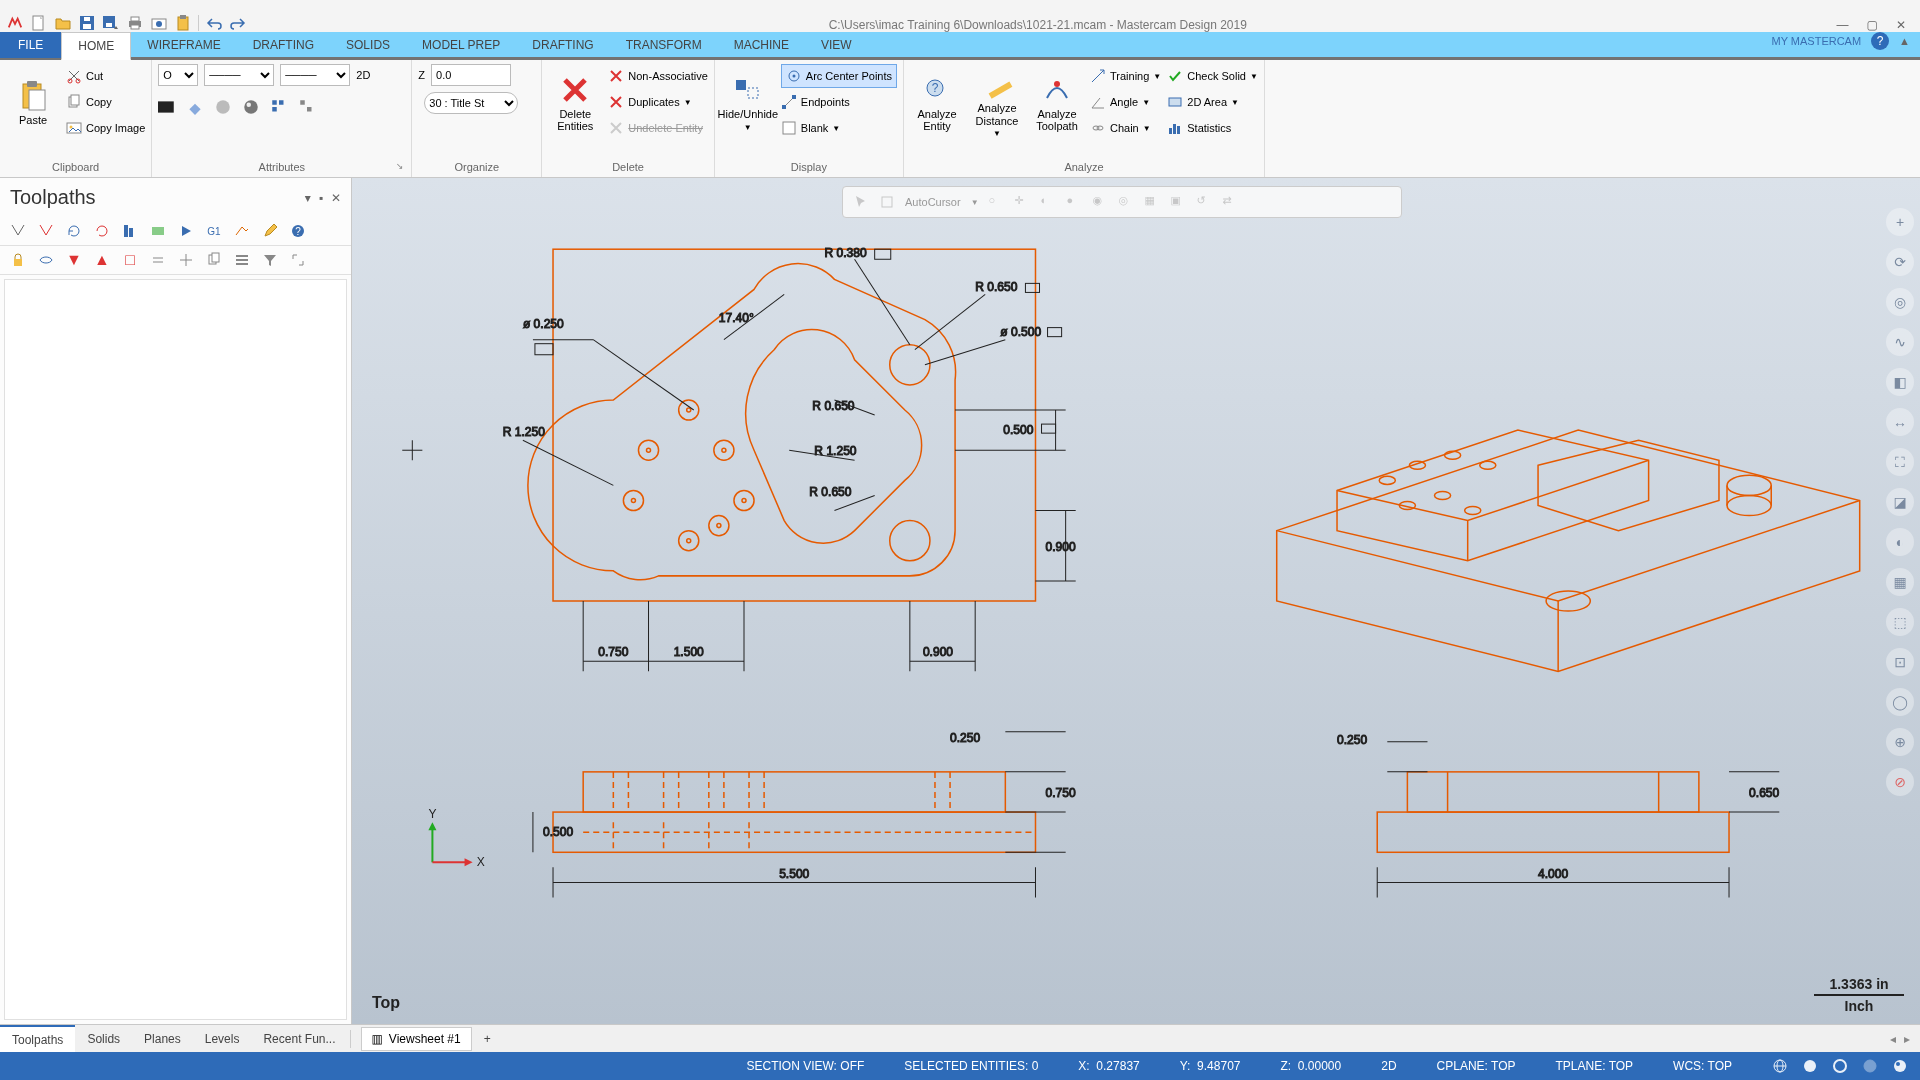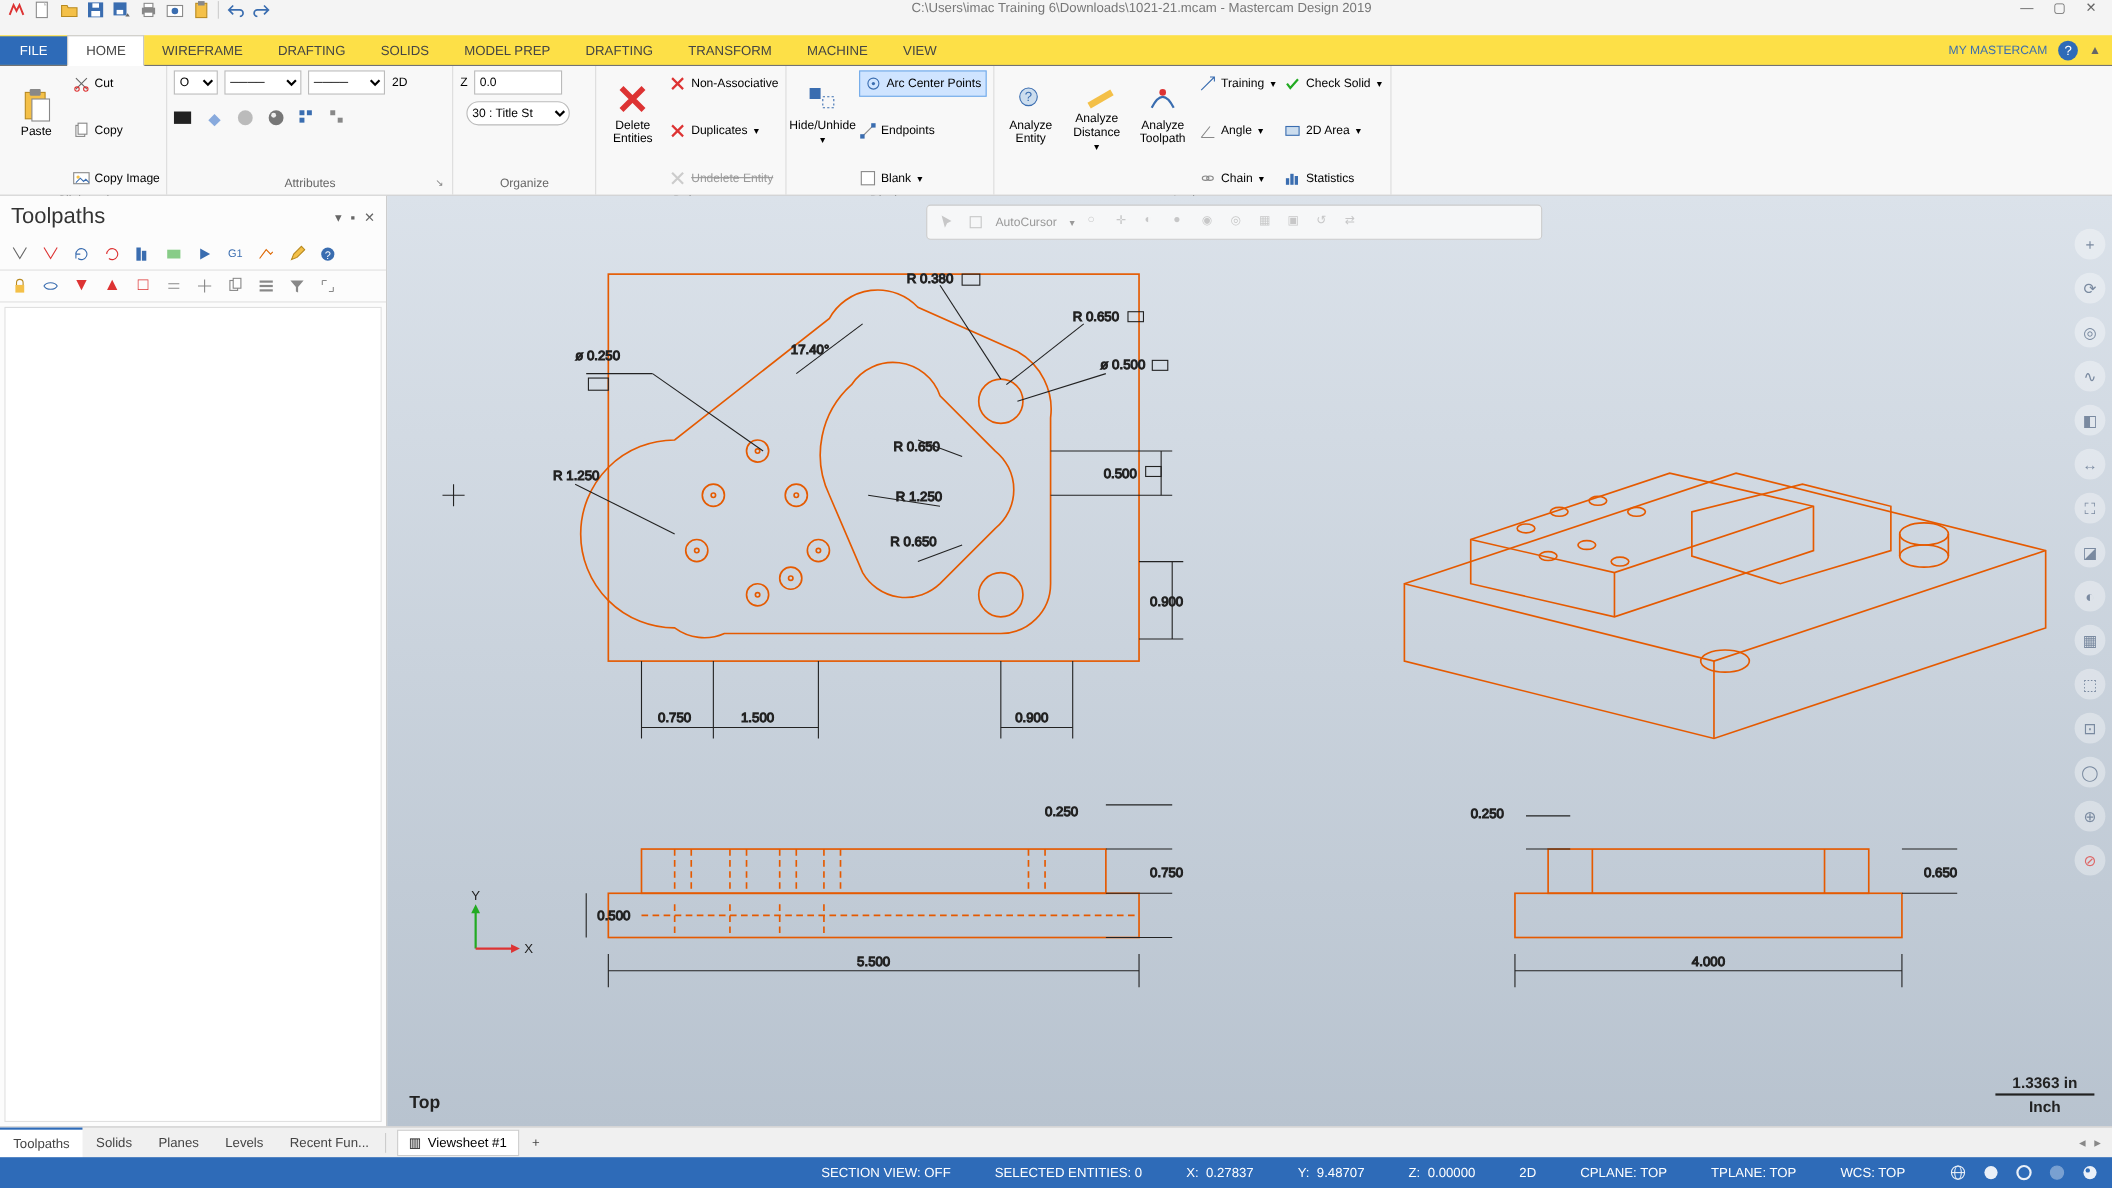--- a/index.html
+++ b/index.html
@@ -1,45 +1,45 @@
 <!DOCTYPE html>
 <html><head>
 <meta charset="utf-8">
 <style>
 * { margin: 0; padding: 0; box-sizing: border-box; font-family: "Segoe UI", Tahoma, sans-serif; }
 html, body { width: 1920px; height: 1080px; overflow: hidden; background: #f0f0f0; }
 
 
-.titlebar { height: 32px; background: #f4f4f4; display: flex; align-items: flex-start; font-size: 12px; color: #555; }
+.titlebar { height: 32px; background: #f4f4f4; display: flex; align-items: flex-end; font-size: 12px; color: #555; }
 .qat { display: flex; align-items: center; gap: 6px; padding: 0 6px; }
 .qat .icon { width: 18px; height: 18px; display: inline-flex; align-items: center; justify-content: center; border: 1px solid transparent; cursor: pointer; }
 .titlebar .title-text { flex: 1; text-align: center; color: #777; font-size: 12px; }
 .wincontrols { display: flex; gap: 18px; padding: 0 14px; color: #666; }
 .app-logo { width:18px; height:18px; display:inline-block; }
 
 
-.ribbon-tabs { height: 28px; background: #fde047; display: flex; align-items: center; border-bottom: 1px solid #737373; }
+.ribbon-tabs { height: 28px; background: #7dd3fc; display: flex; align-items: flex-start; border-bottom: 3px solid #737373; }
 .ribbon-tab { padding: 6px 16px; font-size: 12px; color: #444; cursor: pointer; }
 .ribbon-tab.file { background: #2e6bb8; color: #fff; padding: 6px 18px; }
 .ribbon-tab.active { background: #fff; border: 1px solid #c8c8c8; border-bottom: 1px solid #fff; margin-bottom: -1px; }
 .ribbon-right { margin-left: auto; display: flex; align-items: center; gap: 10px; padding-right: 10px; font-size: 11px; color: #3a6db0; }
 .ribbon-right .help-icon { width: 18px; height: 18px; border-radius: 50%; background: #2e6bb8; color:#fff; display:flex; align-items:center; justify-content:center; font-size:12px; }
 
 
 .ribbon-body { height: 118px; background: #f8f8f8; display: flex; border-bottom: 1px solid #c8c8c8; }
 .ribbon-group { border-right: 1px solid #dcdcdc; display: flex; flex-direction: column; padding: 4px 6px 2px 6px; }
 .ribbon-group-content { flex: 1; display: flex; align-items: flex-start; gap: 6px; }
 .ribbon-group-label { text-align: center; font-size: 11px; color: #666; padding: 2px 0; position: relative;}
 .ribbon-group-label .dlg { position:absolute; right:2px; top:2px; font-size:9px; color:#888;}
 .big-btn { display: flex; flex-direction: column; align-items: center; justify-content: center; width: 54px; height: 78px; gap: 2px; cursor: pointer; }
 .big-btn .bicon { width: 32px; height: 32px; }
 .big-btn .blabel { font-size: 11px; text-align: center; line-height: 1.1; }
 .mini-row { display: flex; align-items: center; gap: 4px; height: 24px; font-size: 11px; cursor: pointer; }
 .mini-row .micon { width: 16px; height: 16px; }
-.col { display: flex; flex-direction: column; gap: 19px; }
+.col { display: flex; flex-direction: column; gap: 2px; }
 .attr-select { height: 22px; font-size: 11px; border: 1px solid #bbb; background:#fff; }
 .attr-row { display:flex; gap:6px; align-items:center; }
 .attr-icons { display:flex; gap:10px; margin-top:6px;}
 .attr-icons .micon{width:18px;height:18px;cursor:pointer;}
 .checked { background:#cfe4ff; border:1px solid #6fa8e8; padding:2px 4px;justify-content:center; }
 .strike { text-decoration: line-through; color:#999; }
 
 
 .workspace { position: absolute; top: 178px; left: 0; right: 0; bottom: 56px; display: flex; }
 .left-panel { width: 352px; background: #fcfcfc; border-right: 1px solid #c8c8c8; display: flex; flex-direction: column; }

